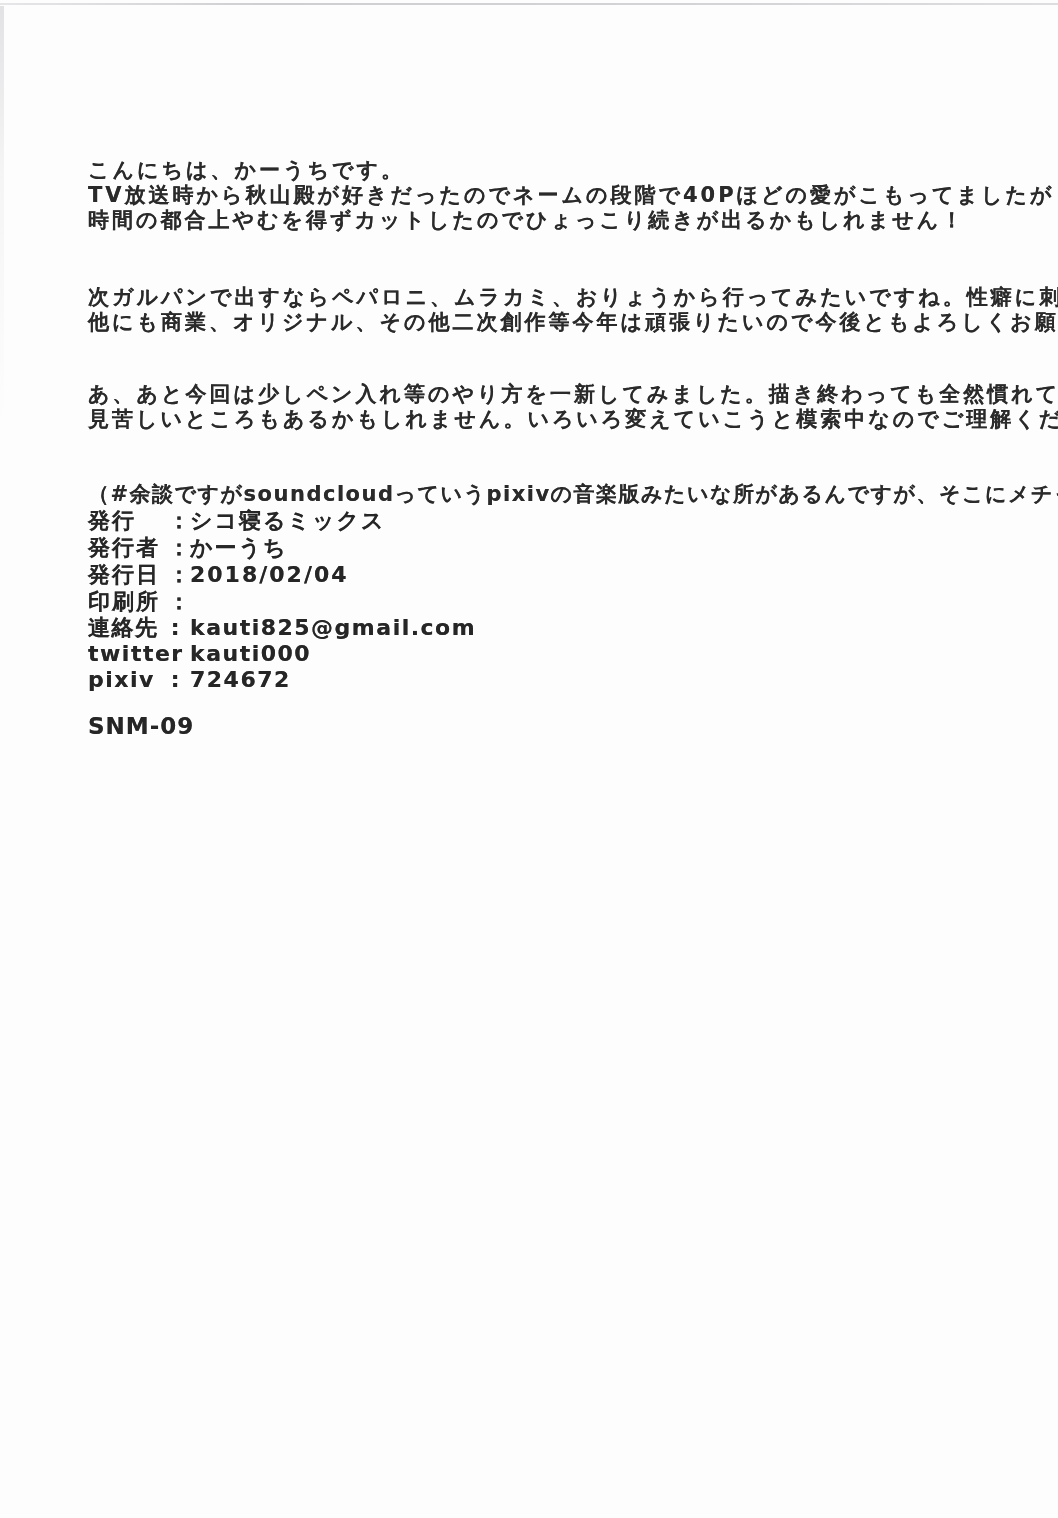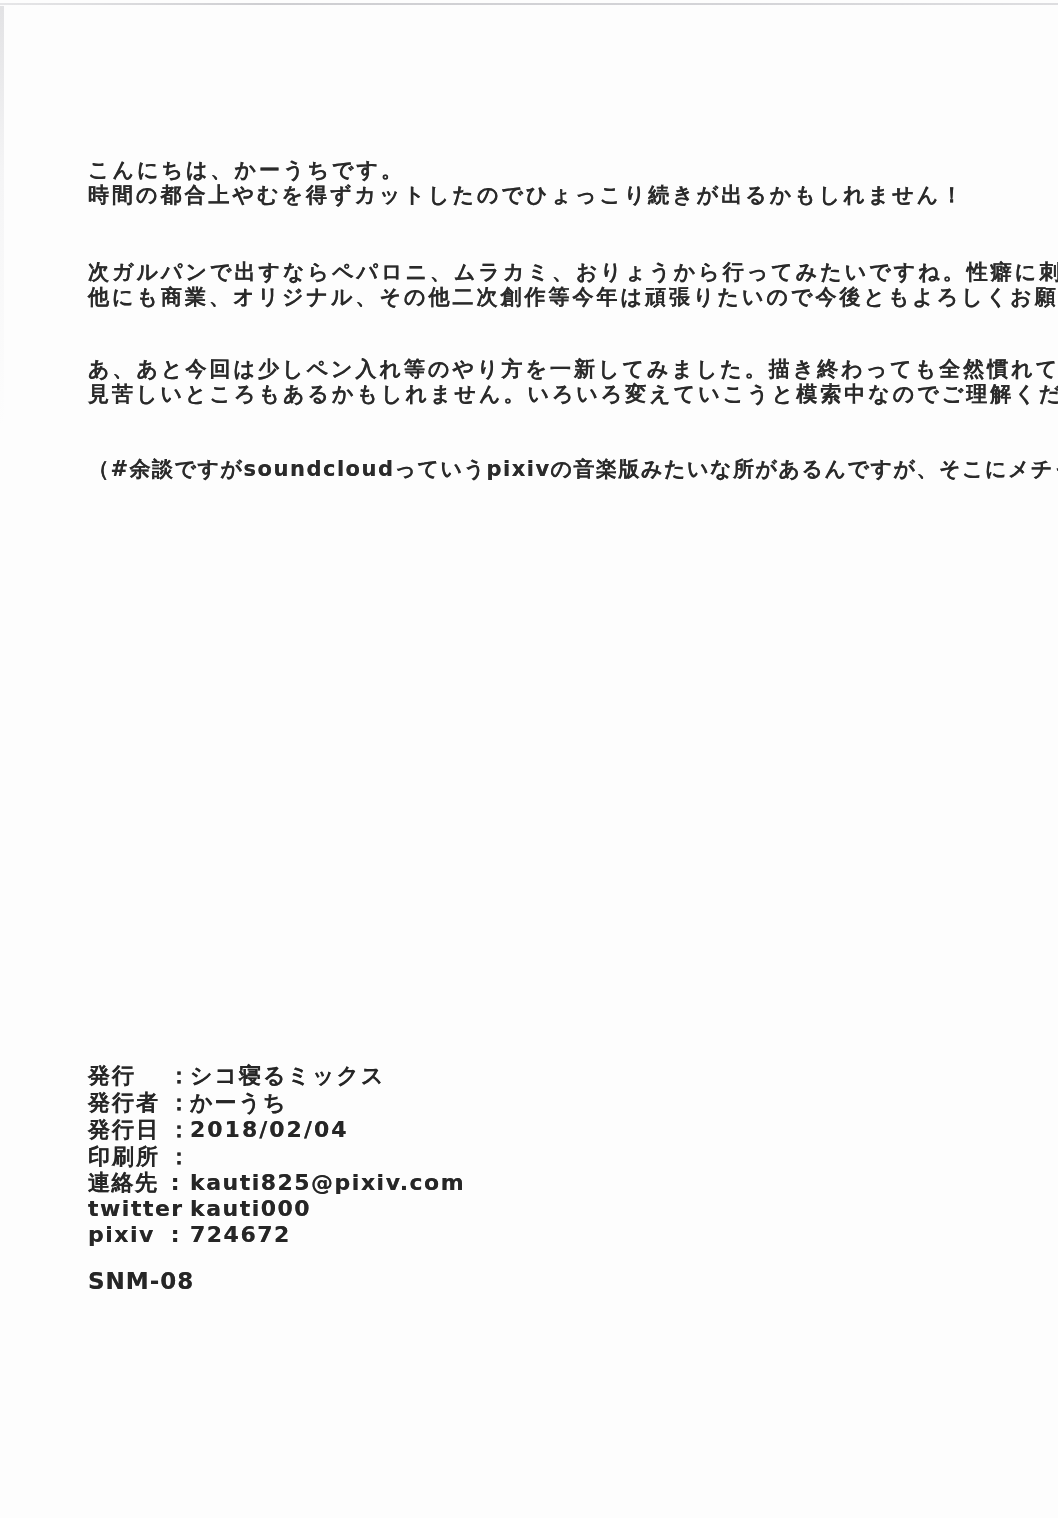--- a/index.html
+++ b/index.html
@@ -46,21 +46,20 @@
     text-shadow: 0 0 0.6px rgba(70,70,70,0.75);
     white-space: nowrap;
   }
   .para .line { display: block; }
   .p0 { margin-top: 158px; }
   .p1 { margin-top: 52px; }
   .p2 { margin-top: 47px; }
   .p3 { margin-top: 50px; letter-spacing: 1.5px; }
 
   .colophon {
-    margin-top: 580px;
     font-size: 22px;
     line-height: 27px;
     font-weight: 700;
     letter-spacing: 2px;
     color: #262626;
     text-shadow: 0 0 0.6px rgba(70,70,70,0.75);
   }
   .contact {
     font-size: 22px;
     line-height: 26px;
@@ -97,20 +96,21 @@
 <body>
 
 <div class="page">
   <div class="top-edge"></div>
   <div class="left-edge"></div>
 
   <div class="content">
 
     <p class="para p0">
       <span class="line">こんにちは、かーうちです。</span>
+      <span class="line">TV放送時から秋山殿が好きだったのでネームの段階で40Pほどの愛がこもってましたが</span>
       <span class="line">時間の都合上やむを得ずカットしたのでひょっこり続きが出るかもしれません！</span>
     </p>
 
     <p class="para p1">
       <span class="line">次ガルパンで出すならペパロニ、ムラカミ、おりょうから行ってみたいですね。性癖に刺さる</span>
       <span class="line">他にも商業、オリジナル、その他二次創作等今年は頑張りたいので今後ともよろしくお願いします！</span>
     </p>
 
     <p class="para p2">
       <span class="line">あ、あと今回は少しペン入れ等のやり方を一新してみました。描き終わっても全然慣れてなくて</span>
@@ -140,30 +140,30 @@
       <div class="row">
         <span class="lbl">印刷所</span>
         <span class="sep">：</span>
       </div>
     </div>
 
     <div class="contact">
       <div class="row">
         <span class="lbl">連絡先</span>
         <span class="sep">:</span>
-        <span class="val">kauti825@pixiv.com</span>
+        <span class="val">kauti825@gmail.com</span>
       </div>
       <div class="row">
         <span class="lbl">twitter</span>
         <span class="sep">:</span>
         <span class="val">kauti000</span>
       </div>
       <div class="row">
         <span class="lbl">pixiv</span>
         <span class="sep">:</span>
         <span class="val">724672</span>
       </div>
     </div>
 
-    <div class="serial">SNM-08</div>
+    <div class="serial">SNM-09</div>
 
   </div>
 </div>
 
 </body></html>

